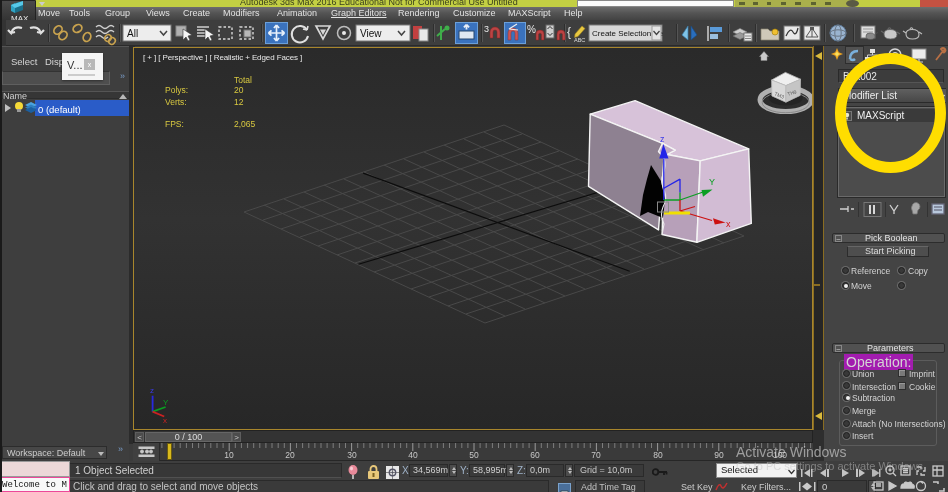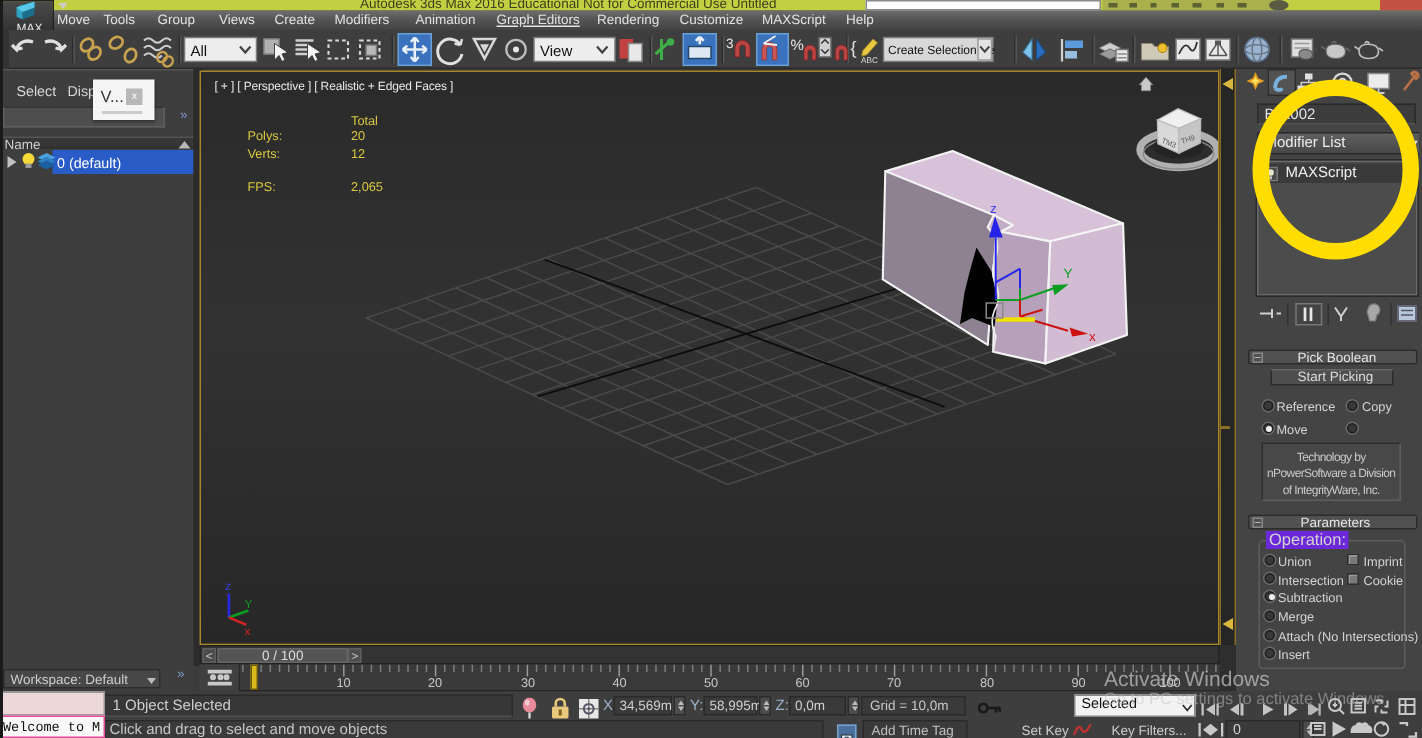--- a/index.html
+++ b/index.html
@@ -376,28 +376,27 @@
     <div class="abs txt" style="left:17px;top:-1px;font-size:9px;color:#dcdcdc;">Start Picking</div>
   </div>
   <div class="abs radio" style="left:17.5px;top:221px;"></div>
   <div class="abs txt" style="left:27px;top:220px;font-size:8.5px;color:#d4d4d4;">Reference</div>
   <div class="abs radio" style="left:73.5px;top:221px;"></div>
   <div class="abs txt" style="left:84px;top:220px;font-size:8.5px;color:#d4d4d4;">Copy</div>
   <div class="abs radio on" style="left:17.5px;top:235.5px;"></div>
   <div class="abs txt" style="left:27px;top:234.5px;font-size:8.5px;color:#d4d4d4;">Move</div>
   <div class="abs radio" style="left:73.5px;top:235.5px;"></div>
   <div class="abs txt" style="left:84px;top:234.5px;font-size:8.5px;color:#d4d4d4;padding-left:48px;">Instance</div>
-  <div class="abs" style="left:17px;top:249px;width:93px;height:39px;background:#484848;border:1px solid #2e2e2e;border-bottom-color:#5e5e5e;border-right-color:#5e5e5e;text-align:center;font-size:8px;letter-spacing:-0.4px;color:#c9c9c9;line-height:11px;padding-top:3px;">Technology by<br>nPowerSoftware a Division<br>of IntegrityWare, Inc.</div>
 
   <div class="abs" style="left:8px;top:297px;width:113px;height:10px;background:#515151;border:1px solid #2c2c2c;border-radius:2px;">
     <div class="abs" style="left:2px;top:1px;width:7px;height:7px;border:1px solid #888;font-size:7px;line-height:5px;color:#ddd;text-align:center;">–</div>
     <div class="abs txt" style="left:34px;top:-1px;font-size:9px;color:#e4e4e4;">Parameters</div>
   </div>
   <div class="abs" style="left:15px;top:314px;width:98px;height:86px;border:1px solid #5c5c5c;border-radius:3px;"></div>
-  <div class="abs txt" style="left:20px;top:308px;font-size:11px;color:#d4d4d4;background:#6d28d9;padding:0 2px;">Operation:</div>
+  <div class="abs txt" style="left:20px;top:308px;font-size:14px;color:#d4d4d4;background:#a21caf;padding:0 2px;">Operation:</div>
   <div class="abs radio" style="left:19px;top:323.8px;"></div>
   <div class="abs txt" style="left:28px;top:323px;font-size:8.5px;color:#d4d4d4;">Union</div>
   <div class="abs radio" style="left:19px;top:336.4px;"></div>
   <div class="abs txt" style="left:28px;top:335.6px;font-size:8.5px;color:#d4d4d4;">Intersection</div>
   <div class="abs radio on" style="left:19px;top:347.8px;"></div>
   <div class="abs txt" style="left:28px;top:347px;font-size:8.5px;color:#d4d4d4;">Subtraction</div>
   <div class="abs radio" style="left:19px;top:360.9px;"></div>
   <div class="abs txt" style="left:28px;top:360.1px;font-size:8.5px;color:#d4d4d4;">Merge</div>
   <div class="abs radio" style="left:19px;top:373.5px;"></div>
   <div class="abs txt" style="left:28px;top:372.7px;font-size:8.5px;color:#d4d4d4;">Attach (No Intersections)</div>

